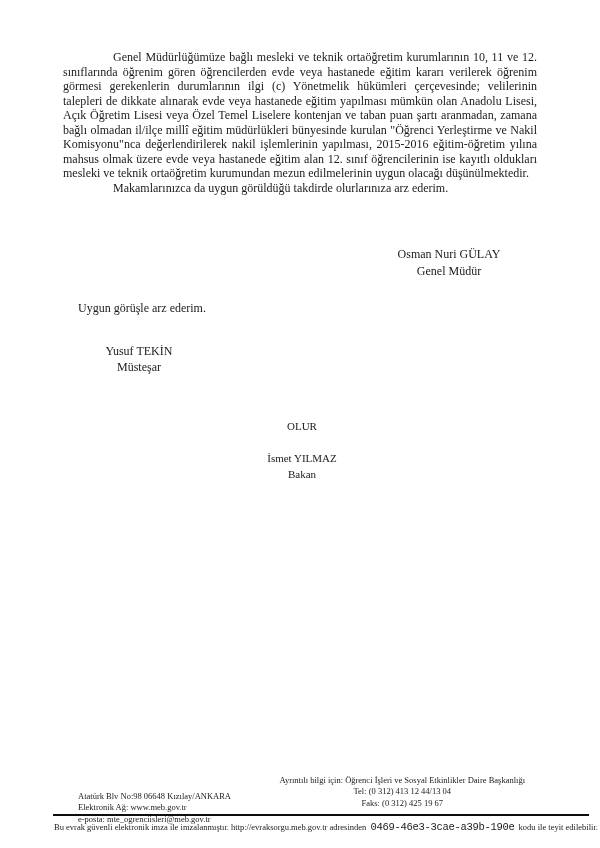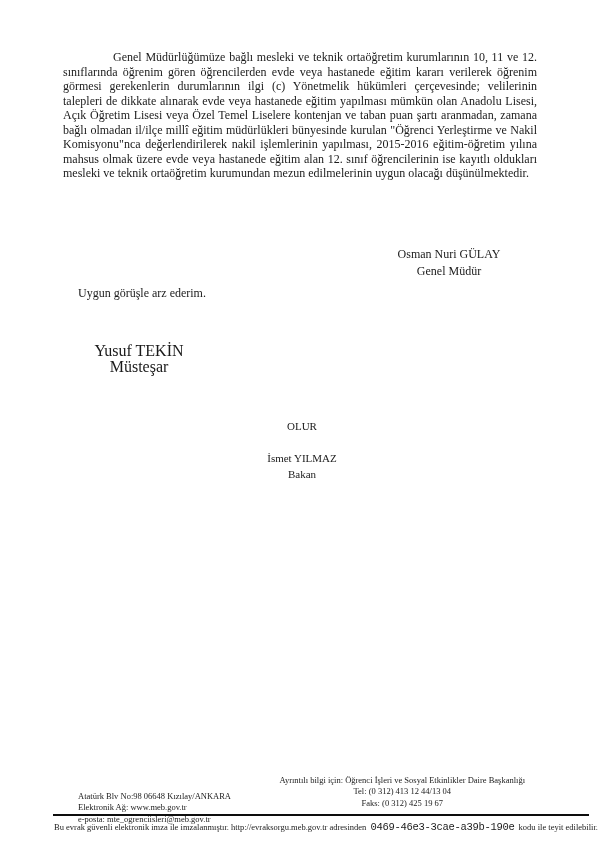--- a/index.html
+++ b/index.html
@@ -36,31 +36,31 @@
     left: 349px;
     top: 246px;
     width: 200px;
     text-align: center;
     font-size: 12px;
     line-height: 17px;
   }
   .approval-note {
     position: absolute;
     left: 78px;
-    top: 285px;
+    top: 300px;
     font-size: 12px;
     line-height: 16px;
   }
   .sig-us {
     position: absolute;
     left: 79px;
     top: 343px;
     width: 120px;
     text-align: center;
-    font-size: 16px;
+    font-size: 12px;
     line-height: 16px;
   }
   .olur-block {
     position: absolute;
     left: 222px;
     top: 418px;
     width: 160px;
     text-align: center;
     font-size: 11px;
     line-height: 16.5px;
@@ -114,20 +114,21 @@
     vertical-align: baseline;
   }
 </style>
 </head>
 <body>
 
 <div class="page">
 
   <div class="letter-body">
     <p>Genel Müdürlüğümüze bağlı mesleki ve teknik ortaöğretim kurumlarının 10, 11 ve 12. sınıflarında öğrenim gören öğrencilerden evde veya hastanede eğitim kararı verilerek öğrenim görmesi gerekenlerin durumlarının ilgi (c) Yönetmelik hükümleri çerçevesinde; velilerinin talepleri de dikkate alınarak evde veya hastanede eğitim yapılması mümkün olan Anadolu Lisesi, Açık Öğretim Lisesi veya Özel Temel Liselere kontenjan ve taban puan şartı aranmadan, zamana bağlı olmadan il/ilçe millî eğitim müdürlükleri bünyesinde kurulan "Öğrenci Yerleştirme ve Nakil Komisyonu"nca değerlendirilerek nakil işlemlerinin yapılması, 2015-2016 eğitim-öğretim yılına mahsus olmak üzere evde veya hastanede eğitim alan 12. sınıf öğrencilerinin ise kayıtlı oldukları mesleki ve teknik ortaöğretim kurumundan mezun edilmelerinin uygun olacağı düşünülmektedir.</p>
+    <p>Makamlarınızca da uygun görüldüğü takdirde olurlarınıza arz ederim.</p>
   </div>
 
   <div class="sig-gm">
     <div>Osman Nuri GÜLAY</div>
     <div>Genel Müdür</div>
   </div>
 
   <div class="approval-note">Uygun görüşle arz ederim.</div>
 
   <div class="sig-us">

